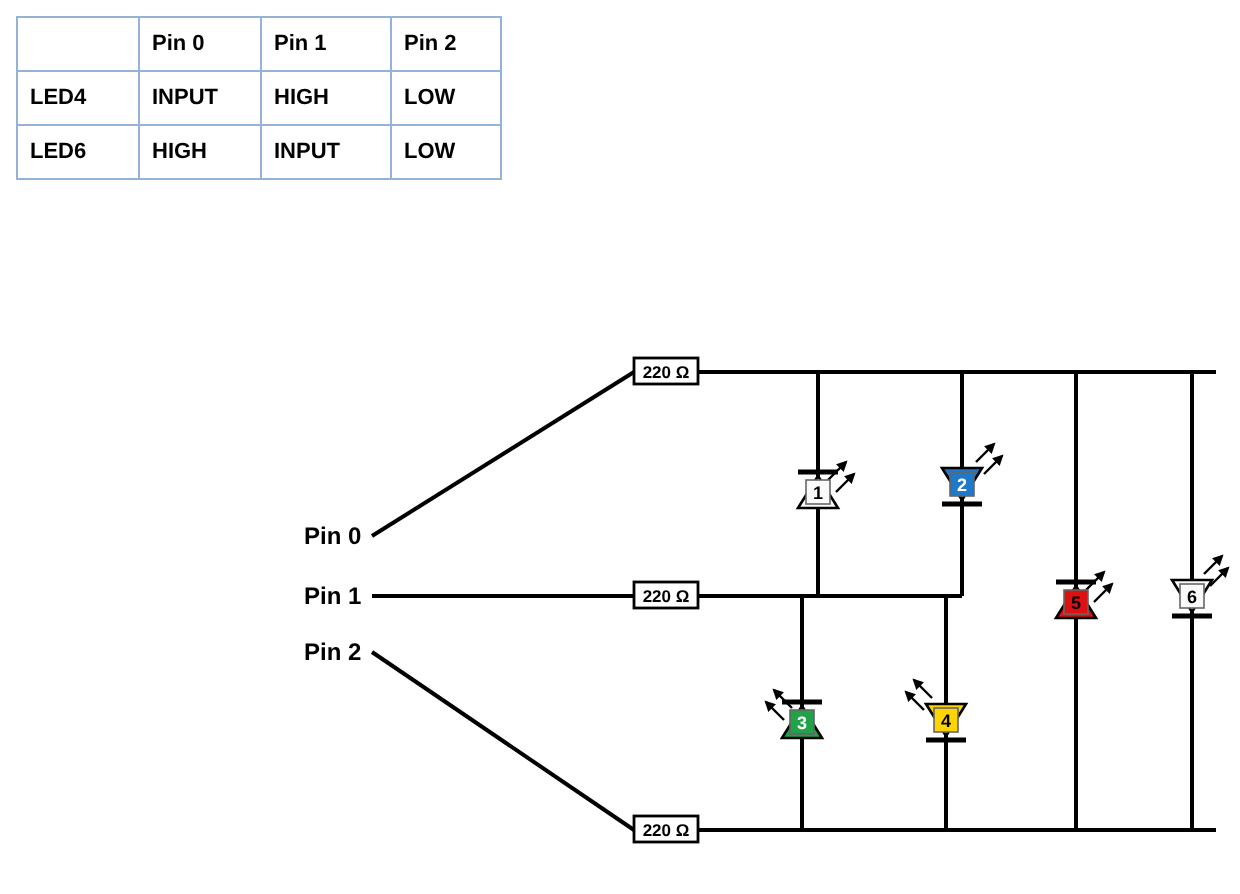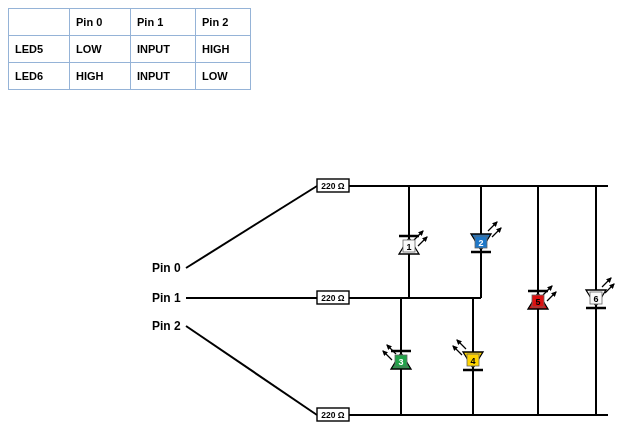--- a/index.html
+++ b/index.html
@@ -140,24 +140,24 @@
       <col style="width:55px">
   </colgroup>
   <tbody>
       <tr>
     <th></th>
     <th>Pin 0</th>
     <th>Pin 1</th>
     <th>Pin 2</th>
   </tr>
   <tr>
-    <td>LED5</td>
-    <td>LOW</td>
+    <td>LED4</td>
     <td>INPUT</td>
     <td>HIGH</td>
+    <td>LOW</td>
   </tr>
   <tr>
     <td>LED6</td>
     <td>HIGH</td>
     <td>INPUT</td>
     <td>LOW</td>
   </tr>
 </tbody>
   </table>
 

